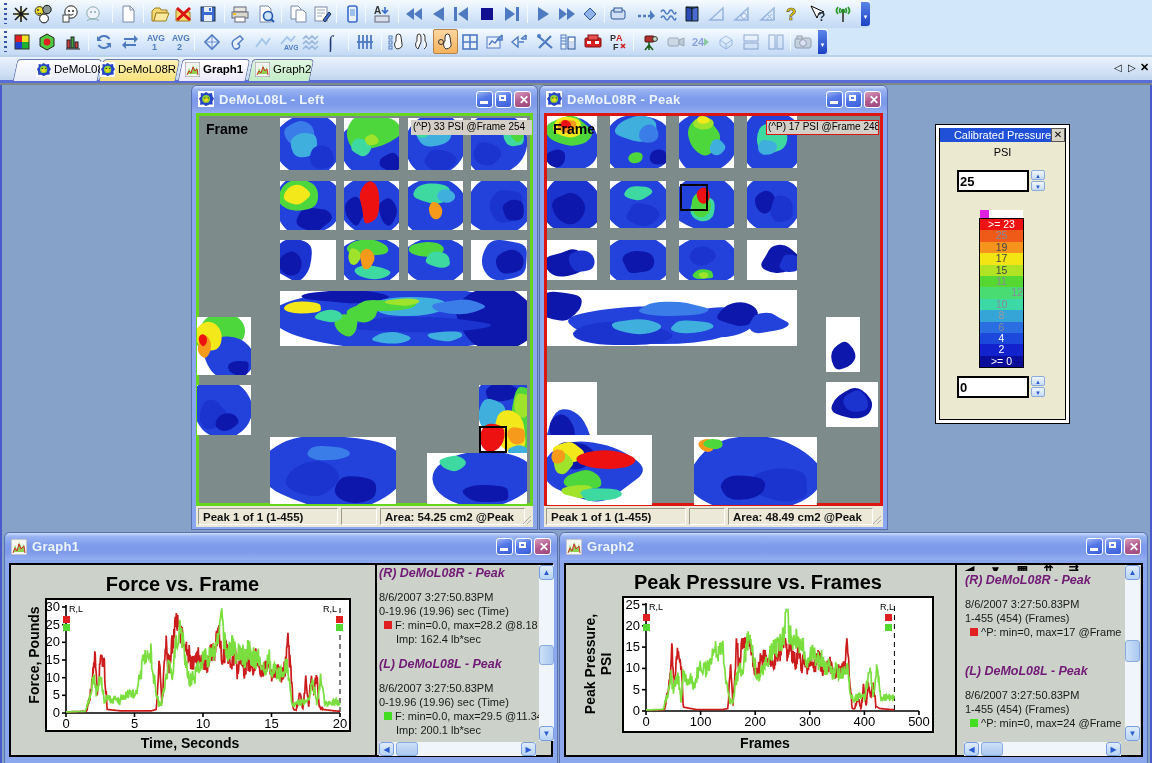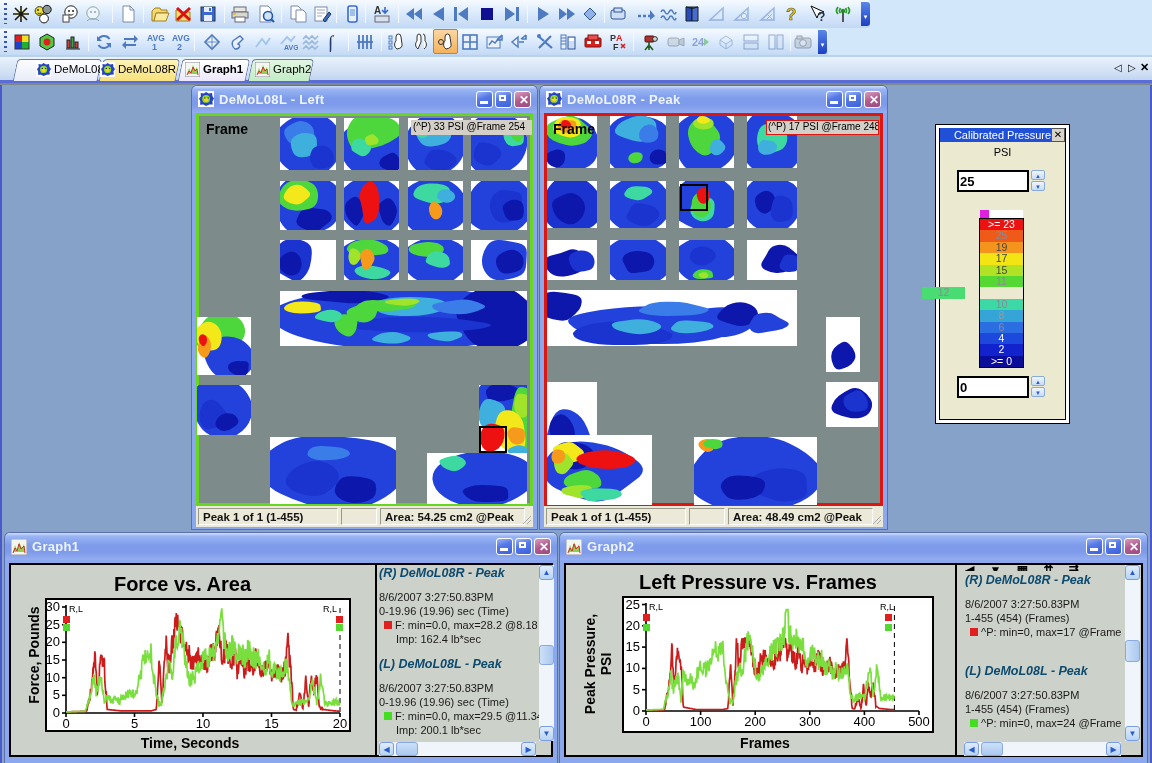--- a/index.html
+++ b/index.html
@@ -7,21 +7,21 @@
 .tbar{position:absolute;left:0;right:0;top:0;height:27px;border-radius:5px 5px 0 0;
  background:linear-gradient(180deg,#cfdffc 0%,#9ab5f2 12%,#7e9cec 45%,#7e9aea 70%,#93aef0 100%);}
 .ttxt{position:absolute;left:27px;top:6px;font-size:13px;font-weight:bold;color:#eef4ff;letter-spacing:.3px}
 .wbtn{position:absolute;top:5px;width:17px;height:17px;border:1px solid #fff;border-radius:3px;
  background:linear-gradient(160deg,#9db6f4 0%,#5679e8 40%,#3c60da 100%)}
 .wbtn.cls{background:linear-gradient(160deg,#d99ebc 0%,#b15b90 50%,#9c4a80 100%)}
 .wbtn span{position:absolute;color:#fff;font-weight:bold}
 .sbar{position:absolute;background:#ece9d8;font-size:12px;font-weight:bold;color:#111}
 .fld{position:absolute;top:2px;bottom:2px;border:1px solid;border-color:#9a9a8a #fff #fff #9a9a8a;padding:2px 4px;white-space:nowrap;overflow:hidden}
 .leg{font-size:11px;color:#1a1a1a;white-space:nowrap}
-.leghdr{font-size:12.5px;font-weight:bold;font-style:italic;color:#0c4a6e;white-space:nowrap}
+.leghdr{font-size:12.5px;font-weight:bold;font-style:italic;color:#701a75;white-space:nowrap}
 .sq{position:absolute;width:8px;height:8px}
 svg{display:block}
 </style></head><body>
 
 <div class="abs" style="left:0;top:0;width:1152px;height:57px;background:#d3e7fb"></div>
 <div class="abs" style="left:0;top:0;width:870px;height:28px;background:linear-gradient(180deg,#f6faff 0%,#dcebfc 45%,#c2d8f4 100%);border-radius:0 3px 3px 0"></div>
 <div class="abs" style="left:0;top:29px;width:828px;height:27px;background:linear-gradient(180deg,#f6faff 0%,#dcebfc 45%,#c2d8f4 100%);border-radius:0 3px 3px 0"></div>
 <div class="abs" style="left:861px;top:2px;width:9px;height:24px;border-radius:0 3px 3px 0;background:linear-gradient(180deg,#5a86e8,#1c3fc4);color:#fff;font-size:7px;text-align:center;line-height:30px">▾</div>
 <div class="abs" style="left:818px;top:30px;width:9px;height:24px;border-radius:0 3px 3px 0;background:linear-gradient(180deg,#5a86e8,#1c3fc4);color:#fff;font-size:7px;text-align:center;line-height:30px">▾</div>
 <div class="abs" style="left:0;top:55px;width:1152px;height:2px;background:#b8d2ec"></div>
@@ -725,21 +725,21 @@
 <div class="abs" style="left:1031px;top:376px;width:14px;height:10px;background:linear-gradient(180deg,#f0f6fc,#c8dcf4);border:1px solid #88aadd;border-radius:2px;color:#2a5ad0;font-size:6px;text-align:center;line-height:10px">▲</div>
 <div class="abs" style="left:1031px;top:387px;width:14px;height:10px;background:linear-gradient(180deg,#f0f6fc,#c8dcf4);border:1px solid #88aadd;border-radius:2px;color:#2a5ad0;font-size:6px;text-align:center;line-height:10px">▼</div>
 <div class="abs" style="left:980px;top:210px;width:43px;height:9px;background:#fff"></div>
 <div class="abs" style="left:980px;top:210px;width:9px;height:9px;background:#e020e0"></div>
 <div class="abs" style="left:980px;top:219.0px;width:43px;height:11.4px;background:#ee1111;color:#fff;font-size:10.5px;text-align:center;line-height:11px">&gt;= 23</div>
 <div class="abs" style="left:980px;top:230.4px;width:43px;height:11.4px;background:#f05a18;color:#8a8a9a;font-size:10.5px;text-align:center;line-height:11px">25</div>
 <div class="abs" style="left:980px;top:241.8px;width:43px;height:11.4px;background:#f5941c;color:#444;font-size:10.5px;text-align:center;line-height:11px">19</div>
 <div class="abs" style="left:980px;top:253.2px;width:43px;height:11.4px;background:#f2e513;color:#444;font-size:10.5px;text-align:center;line-height:11px">17</div>
 <div class="abs" style="left:980px;top:264.6px;width:43px;height:11.4px;background:#b2e224;color:#444;font-size:10.5px;text-align:center;line-height:11px">15</div>
 <div class="abs" style="left:980px;top:276.0px;width:43px;height:11.4px;background:#55d832;color:#8a8a9a;font-size:10.5px;text-align:center;line-height:11px">11</div>
-<div class="abs" style="left:922px;top:287.4px;width:43px;height:11.4px;background:#49dc72;color:#8a8a9a;font-size:10.5px;text-align:center;line-height:11px">12</div>
+<div class="abs" style="left:980px;top:287.4px;width:43px;height:11.4px;background:#49dc72;color:#8a8a9a;font-size:10.5px;text-align:right;line-height:11px">12</div>
 <div class="abs" style="left:980px;top:298.8px;width:43px;height:11.4px;background:#3cd8a5;color:#8a8a9a;font-size:10.5px;text-align:center;line-height:11px">10</div>
 <div class="abs" style="left:980px;top:310.2px;width:43px;height:11.4px;background:#35a5d8;color:#9a9a9a;font-size:10.5px;text-align:center;line-height:11px">8</div>
 <div class="abs" style="left:980px;top:321.6px;width:43px;height:11.4px;background:#2a6ee2;color:#8a8a9a;font-size:10.5px;text-align:center;line-height:11px">6</div>
 <div class="abs" style="left:980px;top:333.0px;width:43px;height:11.4px;background:#1c48dc;color:#fff;font-size:10.5px;text-align:center;line-height:11px">4</div>
 <div class="abs" style="left:980px;top:344.4px;width:43px;height:11.4px;background:#1222cc;color:#fff;font-size:10.5px;text-align:center;line-height:11px">2</div>
 <div class="abs" style="left:980px;top:355.8px;width:43px;height:11.4px;background:#0a0c9a;color:#fff;font-size:10.5px;text-align:center;line-height:11px">&gt;= 0</div>
 <div class="abs" style="left:979px;top:218px;width:45px;height:150px;border:1px solid #000;background:none"></div>
 <div class="win" style="left:5px;top:533px;width:552px;height:230px">
     <div class="tbar"></div>
     <svg width="16" height="16" style="position:absolute;left:6px;top:6px">
@@ -754,21 +754,21 @@
     <div class="wbtn" style="right:25px">
       <span style="left:3px;top:3px;width:7px;height:6px;border:2px solid #fff;display:block;position:absolute"></span>
     </div>
     <div class="wbtn cls" style="right:6px">
       <span style="left:4px;top:1px;font-size:12px">✕</span>
     </div>
   </div>
 <div class="abs" style="left:9px;top:563px;width:544px;height:194px;border:2px solid #000;background:#ccd1ca"></div>
 <div class="abs" style="left:375px;top:565px;width:2px;height:190px;background:#000"></div>
 <div class="abs" style="left:45px;top:598px;width:306px;height:134px;border:2px solid #000;background:#fff"></div>
-<div class="abs" style="left:40px;top:573px;width:285px;text-align:center;font-size:20px;font-weight:bold;color:#000">Force vs. Area</div>
+<div class="abs" style="left:40px;top:573px;width:285px;text-align:center;font-size:20px;font-weight:bold;color:#000">Force vs. Frame</div>
 <div class="abs" style="left:100px;top:735px;width:180px;text-align:center;font-size:14px;font-weight:bold;color:#000">Time, Seconds</div>
 <div class="abs" style="left:-36px;top:647px;width:140px;text-align:center;font-size:14px;font-weight:bold;color:#000;transform:rotate(-90deg)">Force, Pounds</div>
 <svg class="abs" style="left:47px;top:600px" width="302" height="130">
     <g stroke="#000" stroke-width="1.6">
       <path d="M19 5V113H293" fill="none"></path>
       <line x1="15" y1="113.0" x2="19" y2="113.0"></line>
       <line x1="15" y1="95.3" x2="19" y2="95.3"></line>
       <line x1="15" y1="77.7" x2="19" y2="77.7"></line>
       <line x1="15" y1="60.0" x2="19" y2="60.0"></line>
       <line x1="15" y1="42.3" x2="19" y2="42.3"></line>
@@ -838,21 +838,21 @@
     <div class="wbtn" style="right:25px">
       <span style="left:3px;top:3px;width:7px;height:6px;border:2px solid #fff;display:block;position:absolute"></span>
     </div>
     <div class="wbtn cls" style="right:6px">
       <span style="left:4px;top:1px;font-size:12px">✕</span>
     </div>
   </div>
 <div class="abs" style="left:564px;top:563px;width:579px;height:194px;border:2px solid #000;background:#ccd1ca"></div>
 <div class="abs" style="left:955px;top:565px;width:2px;height:190px;background:#000"></div>
 <div class="abs" style="left:622px;top:596px;width:312px;height:137px;border:2px solid #000;background:#fff"></div>
-<div class="abs" style="left:628px;top:571px;width:260px;text-align:center;font-size:20px;font-weight:bold;color:#000;white-space:nowrap">Left Pressure vs. Frames</div>
+<div class="abs" style="left:628px;top:571px;width:260px;text-align:center;font-size:20px;font-weight:bold;color:#000;white-space:nowrap">Peak Pressure vs. Frames</div>
 <div class="abs" style="left:690px;top:735px;width:150px;text-align:center;font-size:14px;font-weight:bold;color:#000">Frames</div>
 <div class="abs" style="left:518px;top:648px;width:160px;text-align:center;font-size:14px;font-weight:bold;color:#000;transform:rotate(-90deg)">Peak Pressure,<br>PSI</div>
 <svg class="abs" style="left:624px;top:598px" width="308" height="133">
     <g stroke="#000" stroke-width="1.6">
       <path d="M22 5V113H295" fill="none"></path>
       <line x1="18" y1="113.0" x2="22" y2="113.0"></line>
       <line x1="18" y1="91.7" x2="22" y2="91.7"></line>
       <line x1="18" y1="70.4" x2="22" y2="70.4"></line>
       <line x1="18" y1="49.1" x2="22" y2="49.1"></line>
       <line x1="18" y1="27.8" x2="22" y2="27.8"></line>

